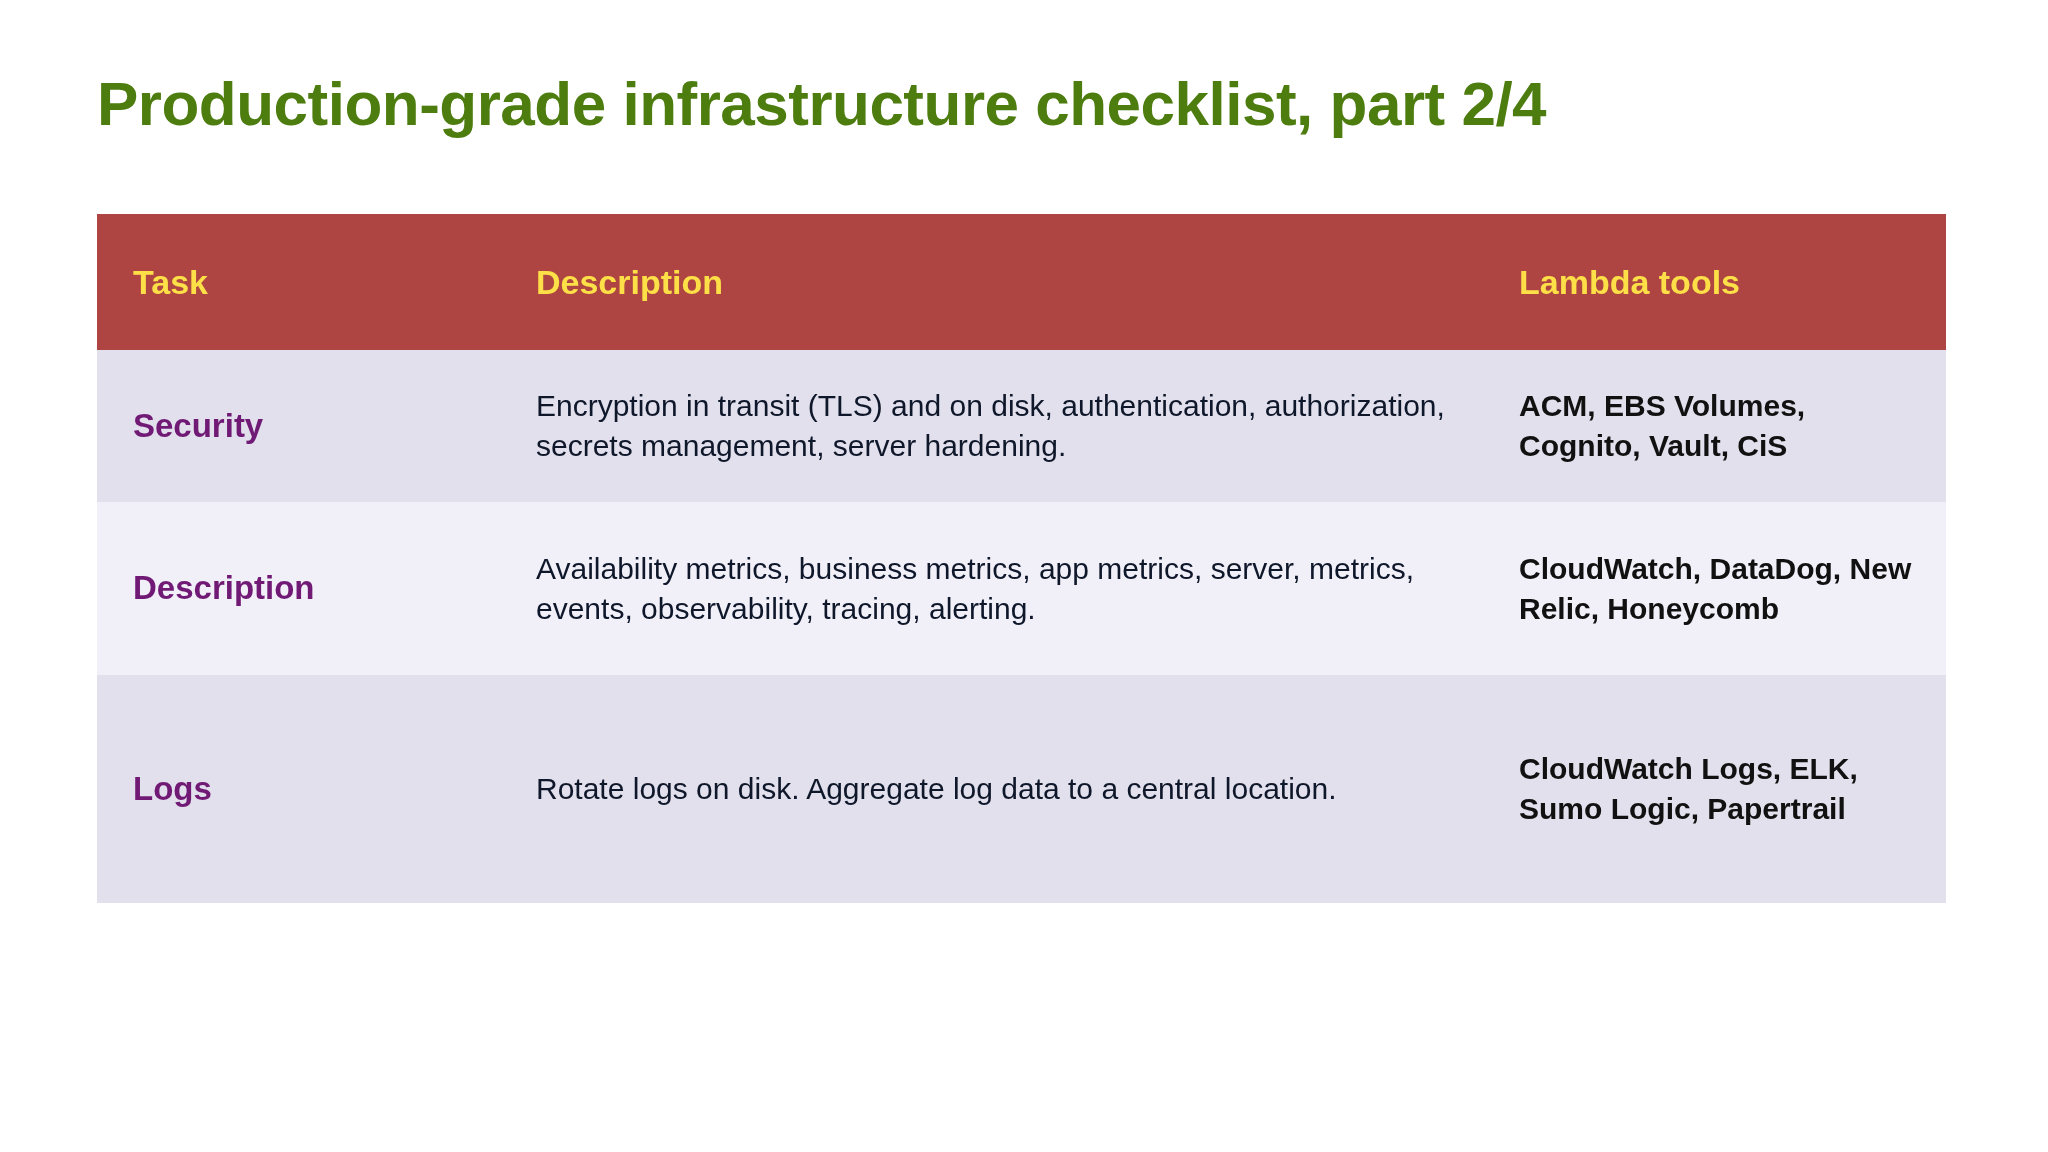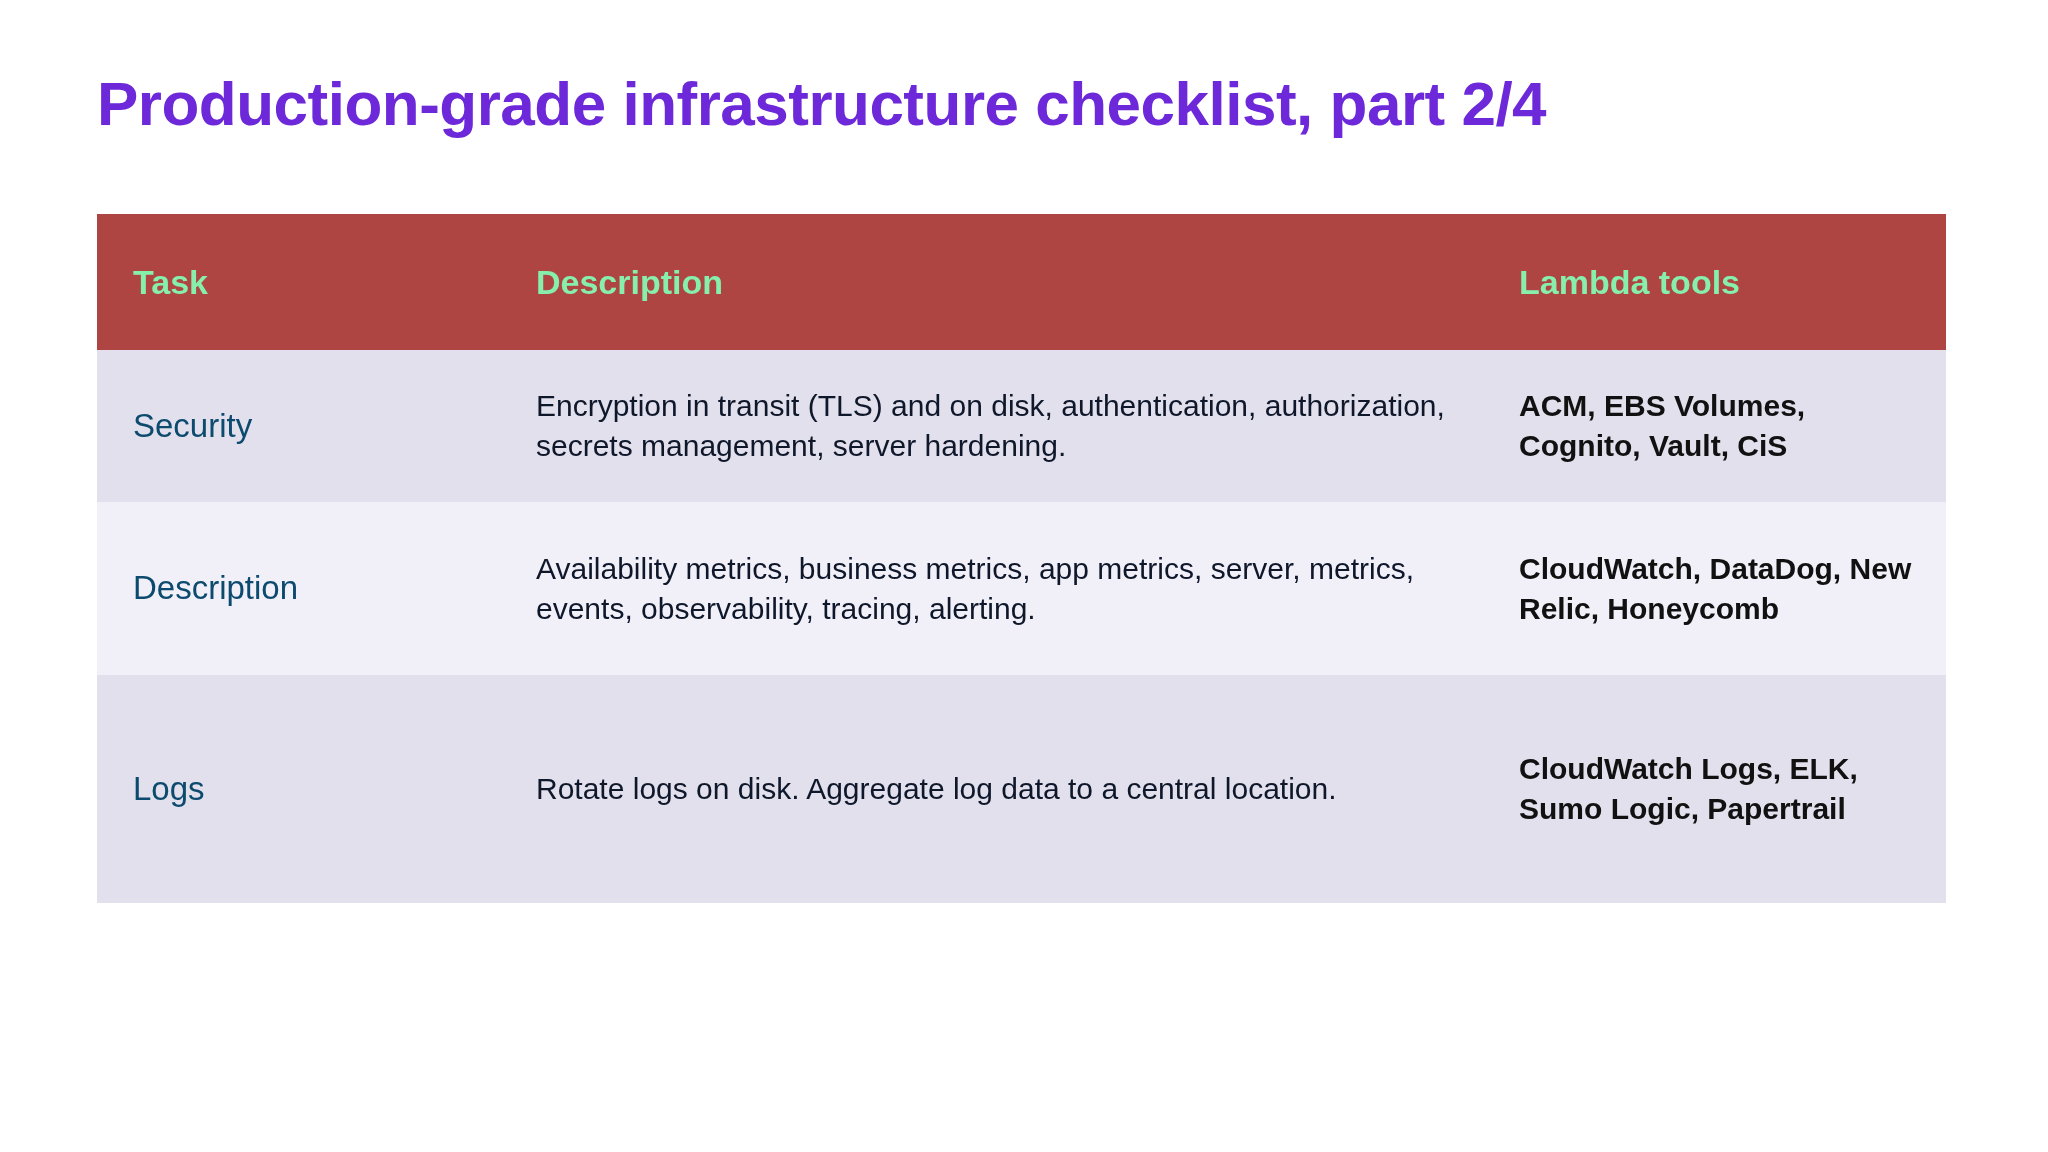--- a/index.html
+++ b/index.html
@@ -23,42 +23,42 @@
   }
 
   .slide-title {
     position: absolute;
     left: 97px;
     top: 70px;
     width: 1860px;
     font-size: 62px;
     line-height: 1.1;
     font-weight: 700;
-    color: #6d28d9;
+    color: #4d7c0f;
     letter-spacing: -0.5px;
     font-stretch: condensed;
     white-space: nowrap;
   }
 
   .table {
     position: absolute;
     left: 97px;
     top: 214px;
     width: 1849px;
     border-collapse: collapse;
     table-layout: fixed;
   }
 
   .table-header-row {
     background: #AE4543;
     height: 136px;
   }
 
   .table-header-row th {
-    color: #86efac;
+    color: #fde047;
     font-size: 34px;
     font-weight: 700;
     text-align: left;
     vertical-align: middle;
     padding: 0;
   }
 
   .col-task   { width: 420px; }
   .col-desc   { width: 990px; }
   .col-tools  { width: 439px; }
@@ -76,22 +76,22 @@
   .row-even { background: #F1F0F9; }
 
   .row-1 { height: 152px; }
   .row-2 { height: 173px; }
   .row-3 { height: 228px; }
   .row-4 { height: 193px; }
 
   .cell-task {
     padding-left: 36px !important;
     font-size: 33px;
-    font-weight: 400;
-    color: #0c4a6e;
+    font-weight: 700;
+    color: #701a75;
     line-height: 1.22;
   }
 
   .cell-desc {
     padding-left: 19px !important;
     padding-right: 30px !important;
     font-size: 30px;
     font-weight: 400;
     color: #0f172a;
     line-height: 1.32;

